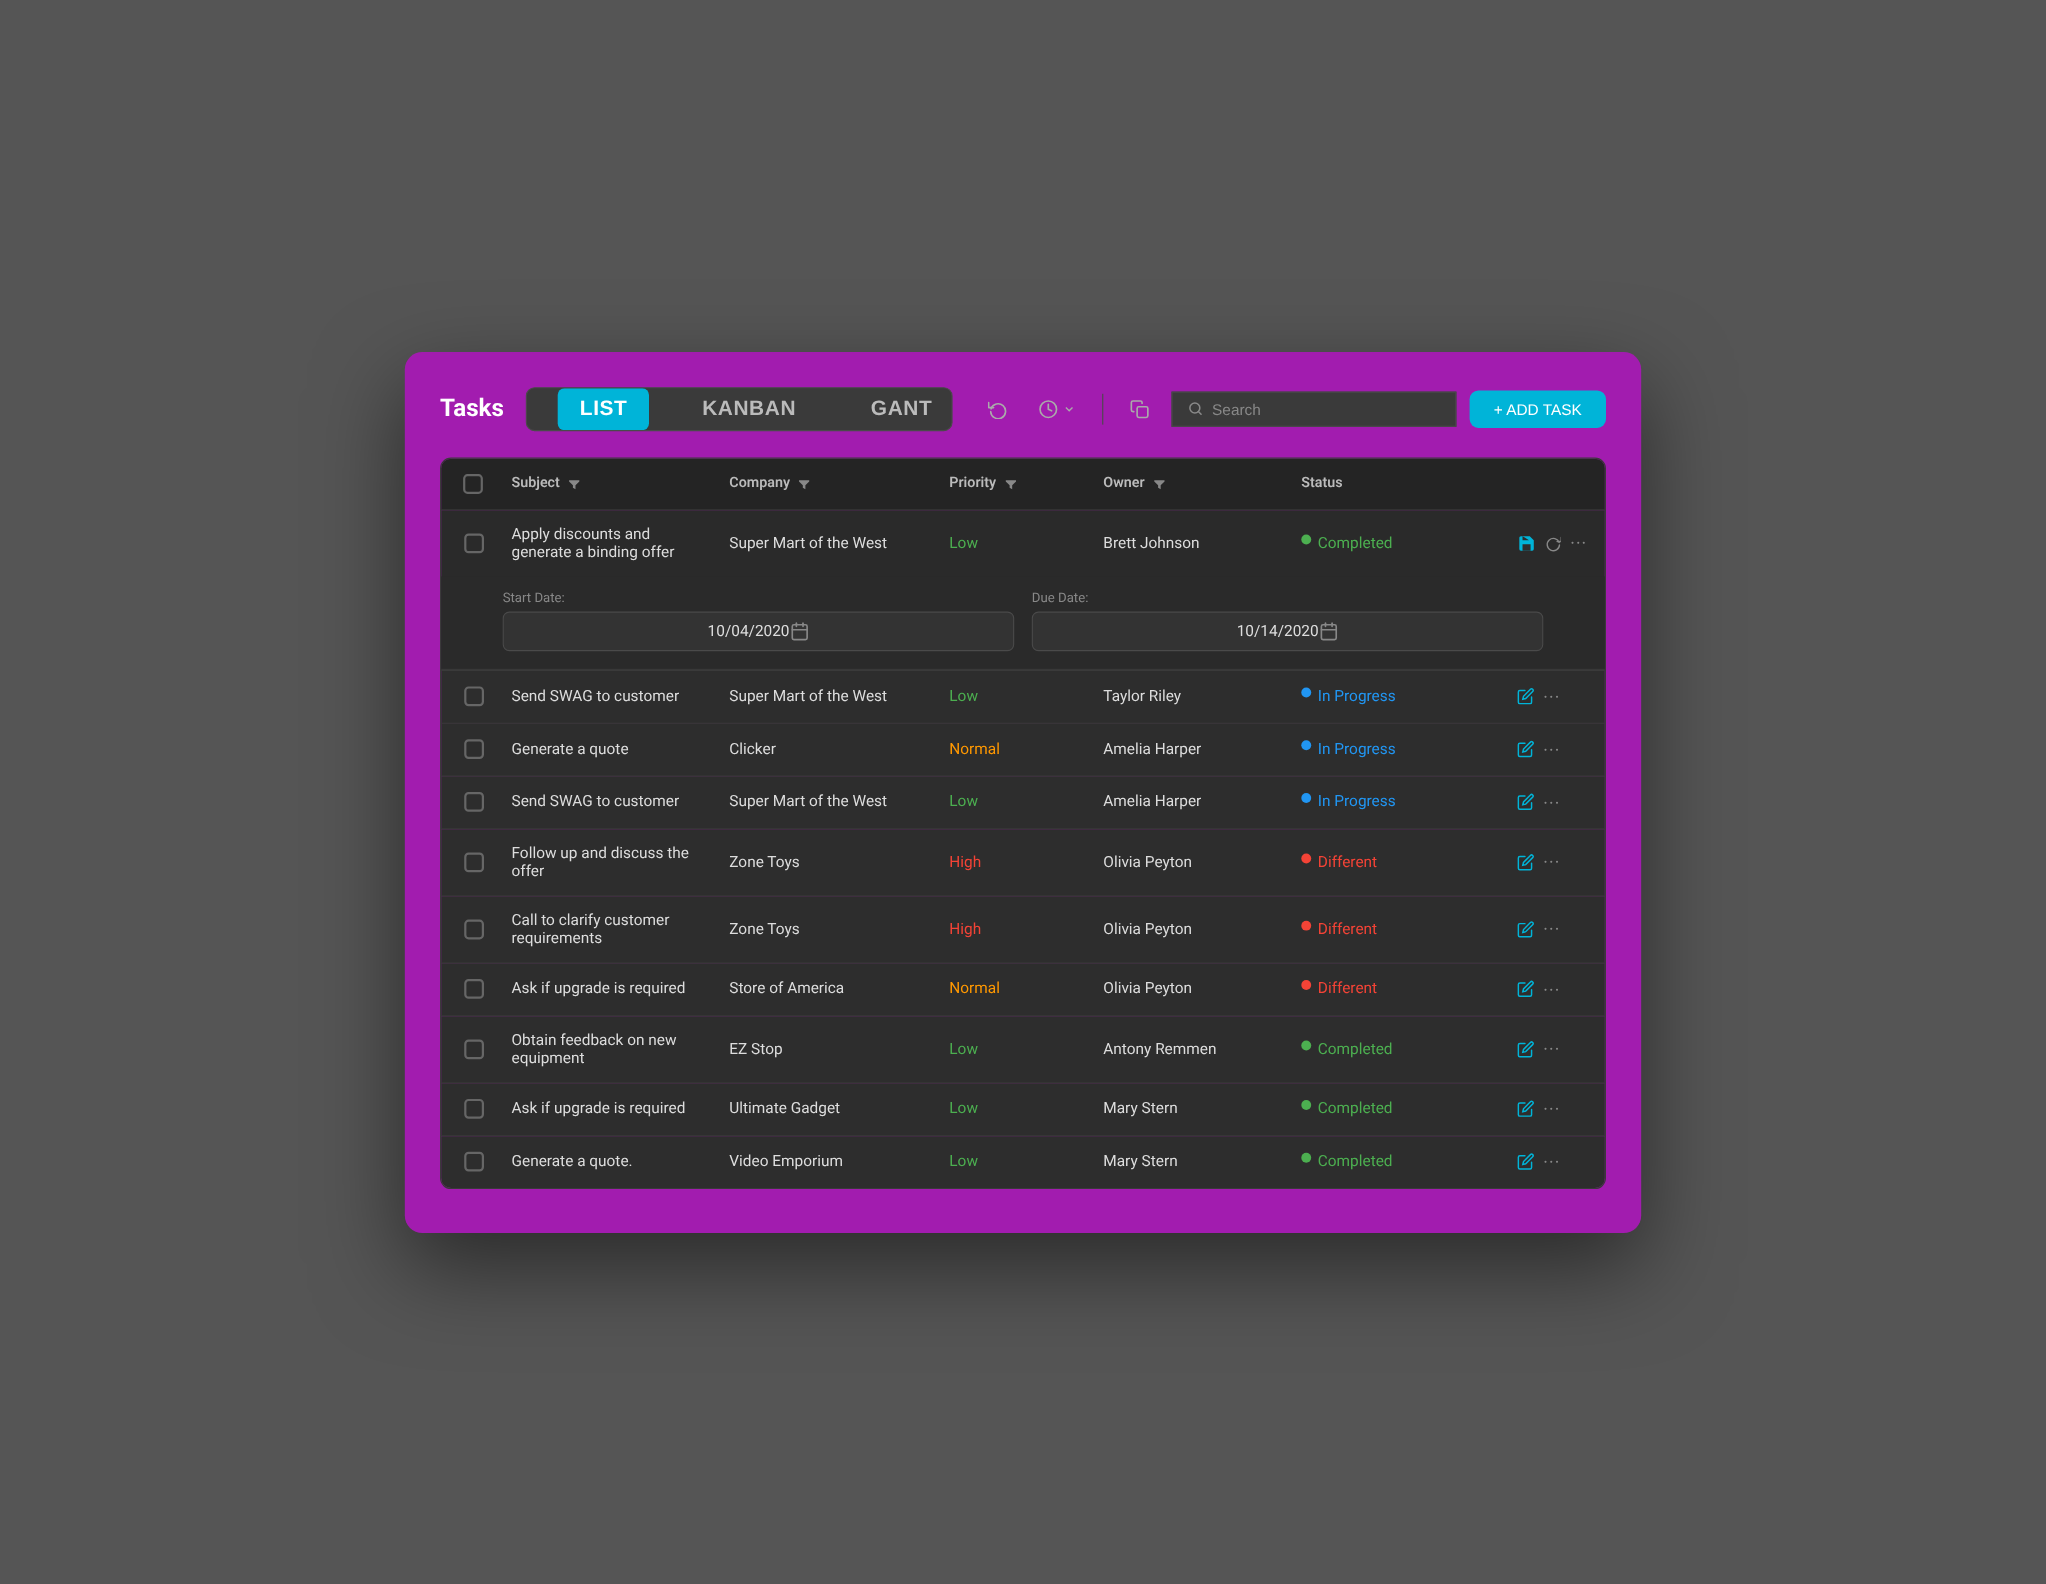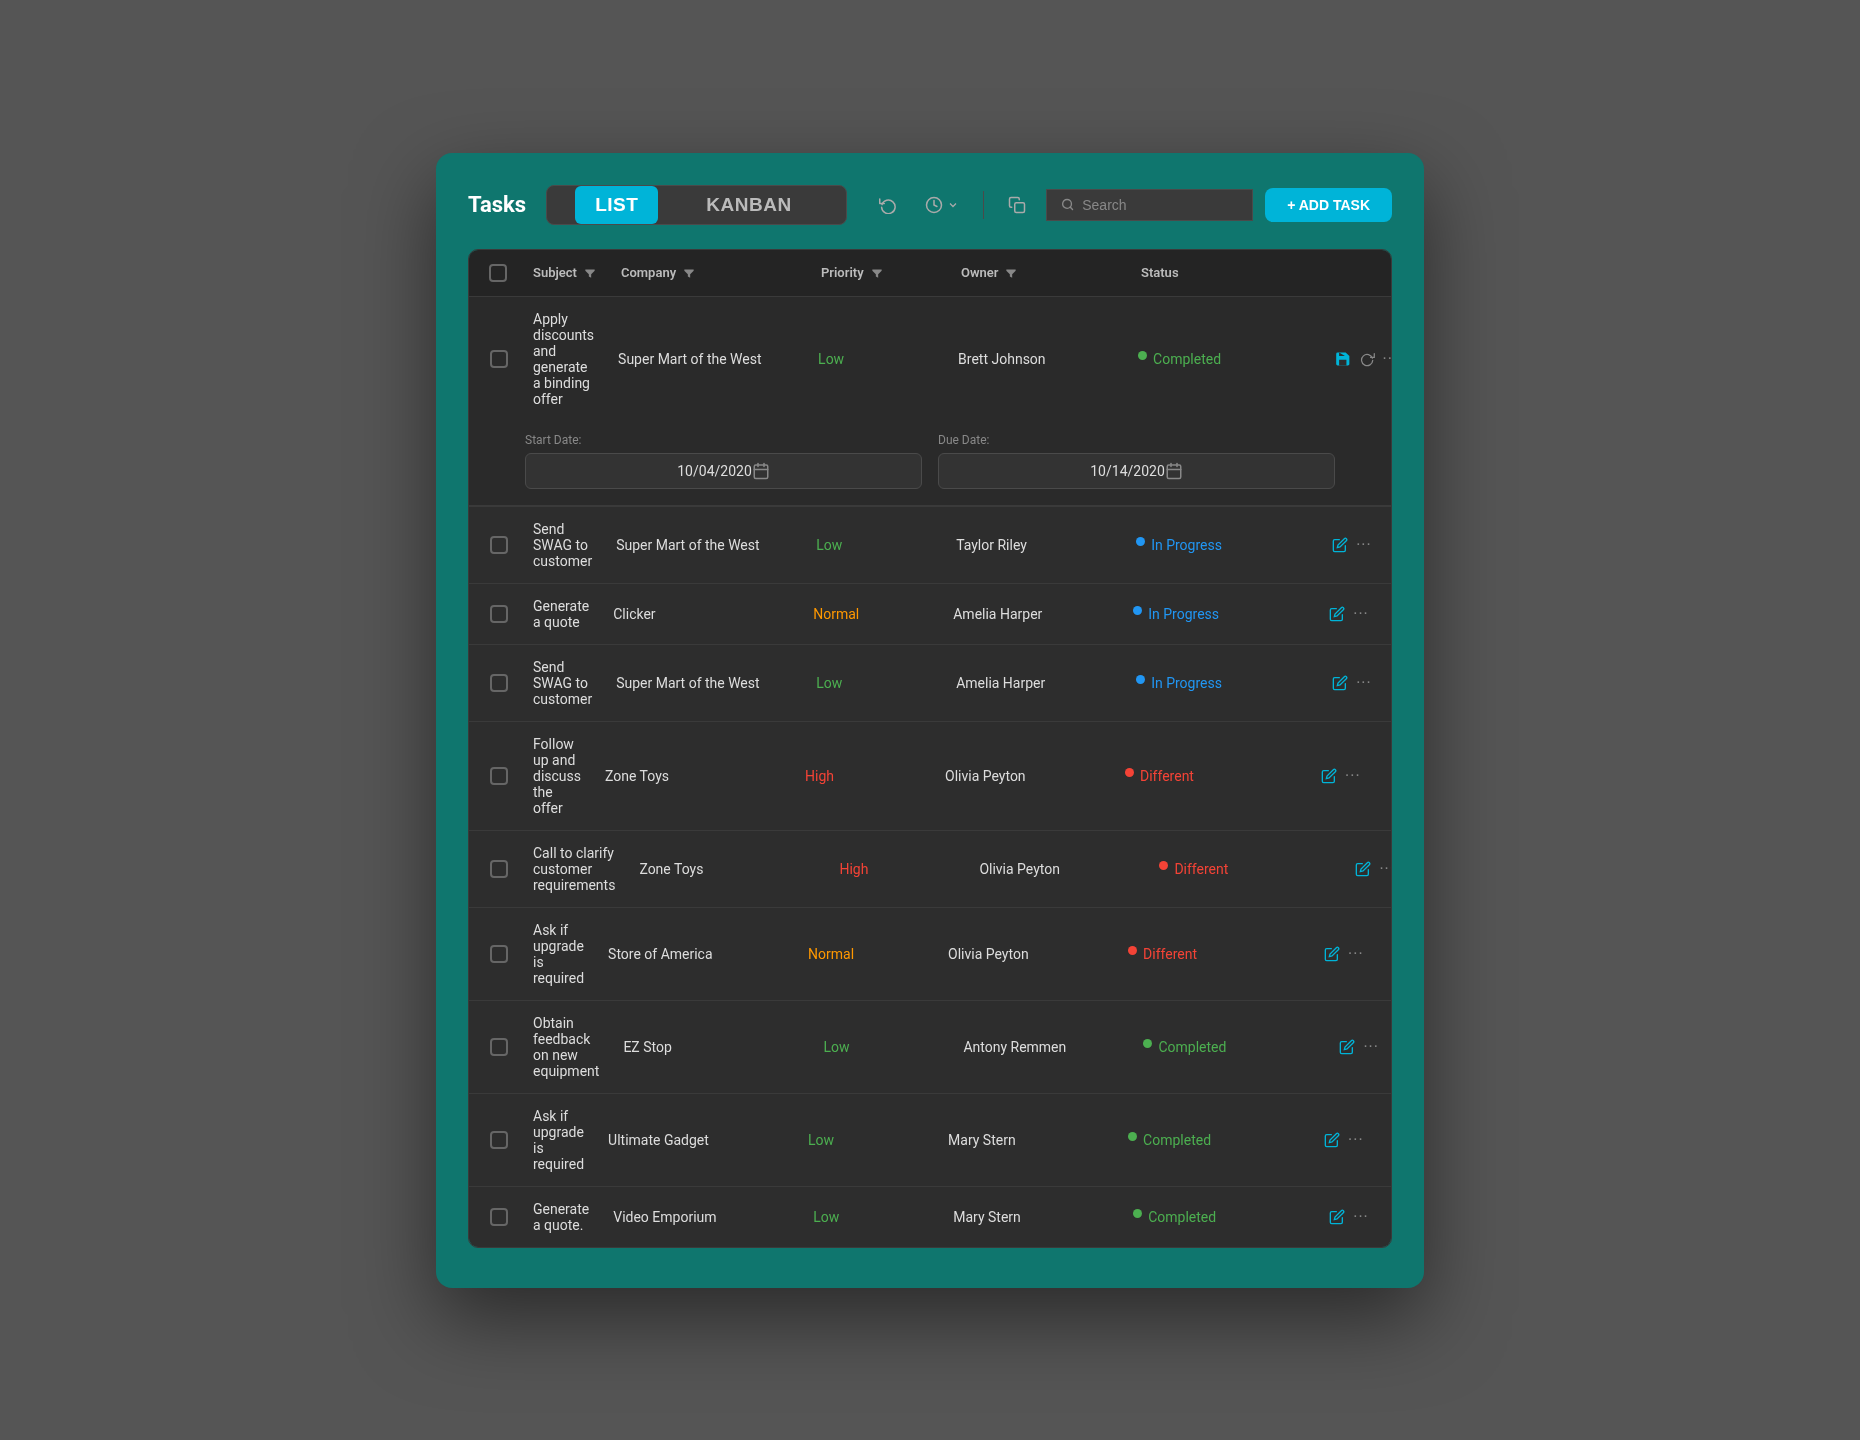--- a/index.html
+++ b/index.html
@@ -5,23 +5,23 @@
     * { box-sizing: border-box; margin: 0; padding: 0; }
     body {
       background: #555;
       display: flex;
       align-items: center;
       justify-content: center;
       min-height: 100vh;
       font-family: -apple-system, BlinkMacSystemFont, 'Segoe UI', Roboto, sans-serif;
     }
     .window {
-      background: #0f766e;
+      background: #a21caf;
       border-radius: 16px;
-      width: 988px;
+      width: 1124px;
       padding: 32px 32px 40px;
       box-shadow: 0 30px 80px rgba(0,0,0,0.5);
     }
     
     .header {
       display: flex;
       align-items: center;
       gap: 12px;
       margin-bottom: 24px;
     }
@@ -91,21 +91,21 @@
       outline: none;
       width: 100%;
     }
     .search-box input::placeholder { color: #888; }
     .add-task-btn {
       background: #00b4d8;
       border: none;
       border-radius: 8px;
       color: #fff;
       font-size: 14px;
-      font-weight: 700;
+      font-weight: 400;
       padding: 9px 22px;
       cursor: pointer;
       display: flex;
       align-items: center;
       gap: 6px;
       white-space: nowrap;
     }
     
     .table-container {
       border: 1px solid #3a3a3a;

